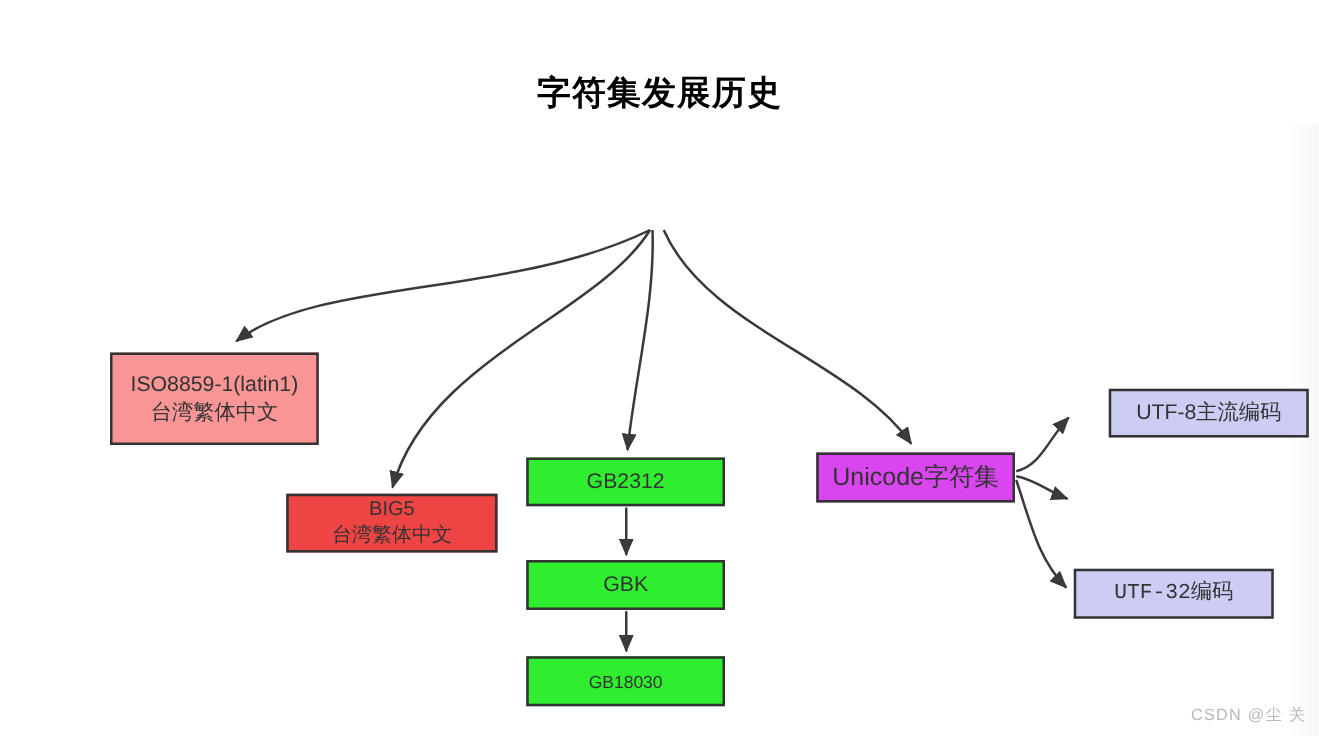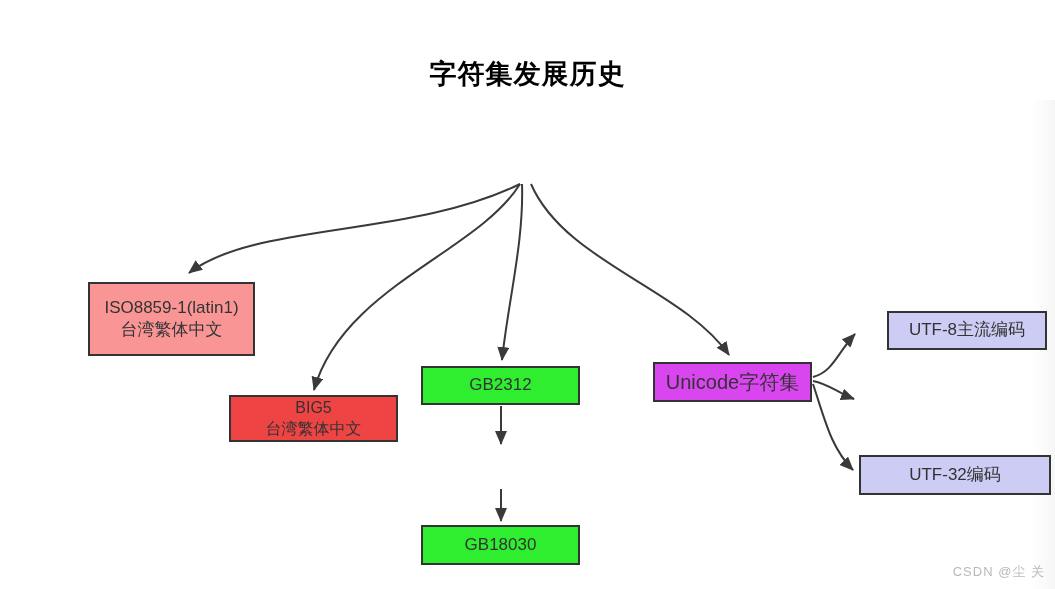--- a/index.html
+++ b/index.html
@@ -57,25 +57,25 @@
     background: #f99595;
     font-size: 17px;
   }
   .node-big5 {
     left: 229px; top: 395px; width: 169px; height: 47px;
     background: #ef4444;
     font-size: 16px;
   }
   .node-gb2312 { left: 421px; top: 366px; width: 159px; height: 39px; background: #2fee2f; font-size: 17px; }
   .node-gbk    { left: 421px; top: 448px; width: 159px; height: 40px; background: #2fee2f; font-size: 17px; }
-  .node-gb18030{ left: 421px; top: 525px; width: 159px; height: 40px; background: #2fee2f; font-size: 17px; }
+  .node-gb18030{ left: 421px; top: 525px; width: 159px; height: 40px; background: #2fee2f; font-size: 14px; }
   .node-unicode{ left: 653px; top: 362px; width: 159px; height: 40px; background: #d946ef; font-size: 20px; }
   .node-utf8   { left: 859px; top: 311px; width: 160px; height: 39px; background: #ccccf5; font-size: 17px; margin-left: 28px; }
   .node-utf16  { left: 859px; top: 380px; width: 160px; height: 40px; background: #ccccf5; font-size: 17px; }
-  .node-utf32  { left: 859px; top: 455px; width: 192px; height: 40px; background: #ccccf5; font-size: 17px; }
+  .node-utf32  { left: 859px; top: 455px; width: 160px; height: 40px; background: #ccccf5; font-size: 17px; font-family: Liberation Mono, monospace; }
   .edge-shade {
     position: absolute;
     right: 0; top: 100px; bottom: 0;
     width: 24px;
     background: linear-gradient(to right, rgba(0,0,0,0.0), rgba(0,0,0,0.035));
   }
   .watermark {
     position: absolute;
     right: 10px;
     bottom: 8px;
@@ -127,20 +127,23 @@
 
   <div class="node node-big5">
     <span>BIG5</span>
     <span>台湾繁体中文</span>
   </div>
 
   <div class="node node-gb2312">
     <span>GB2312</span>
   </div>
 
+  <div class="node node-gbk">
+    <span>GBK</span>
+  </div>
 
   <div class="node node-gb18030">
     <span>GB18030</span>
   </div>
 
   <div class="node node-unicode">
     <span>Unicode字符集</span>
   </div>
 
   <div class="node node-utf8">

